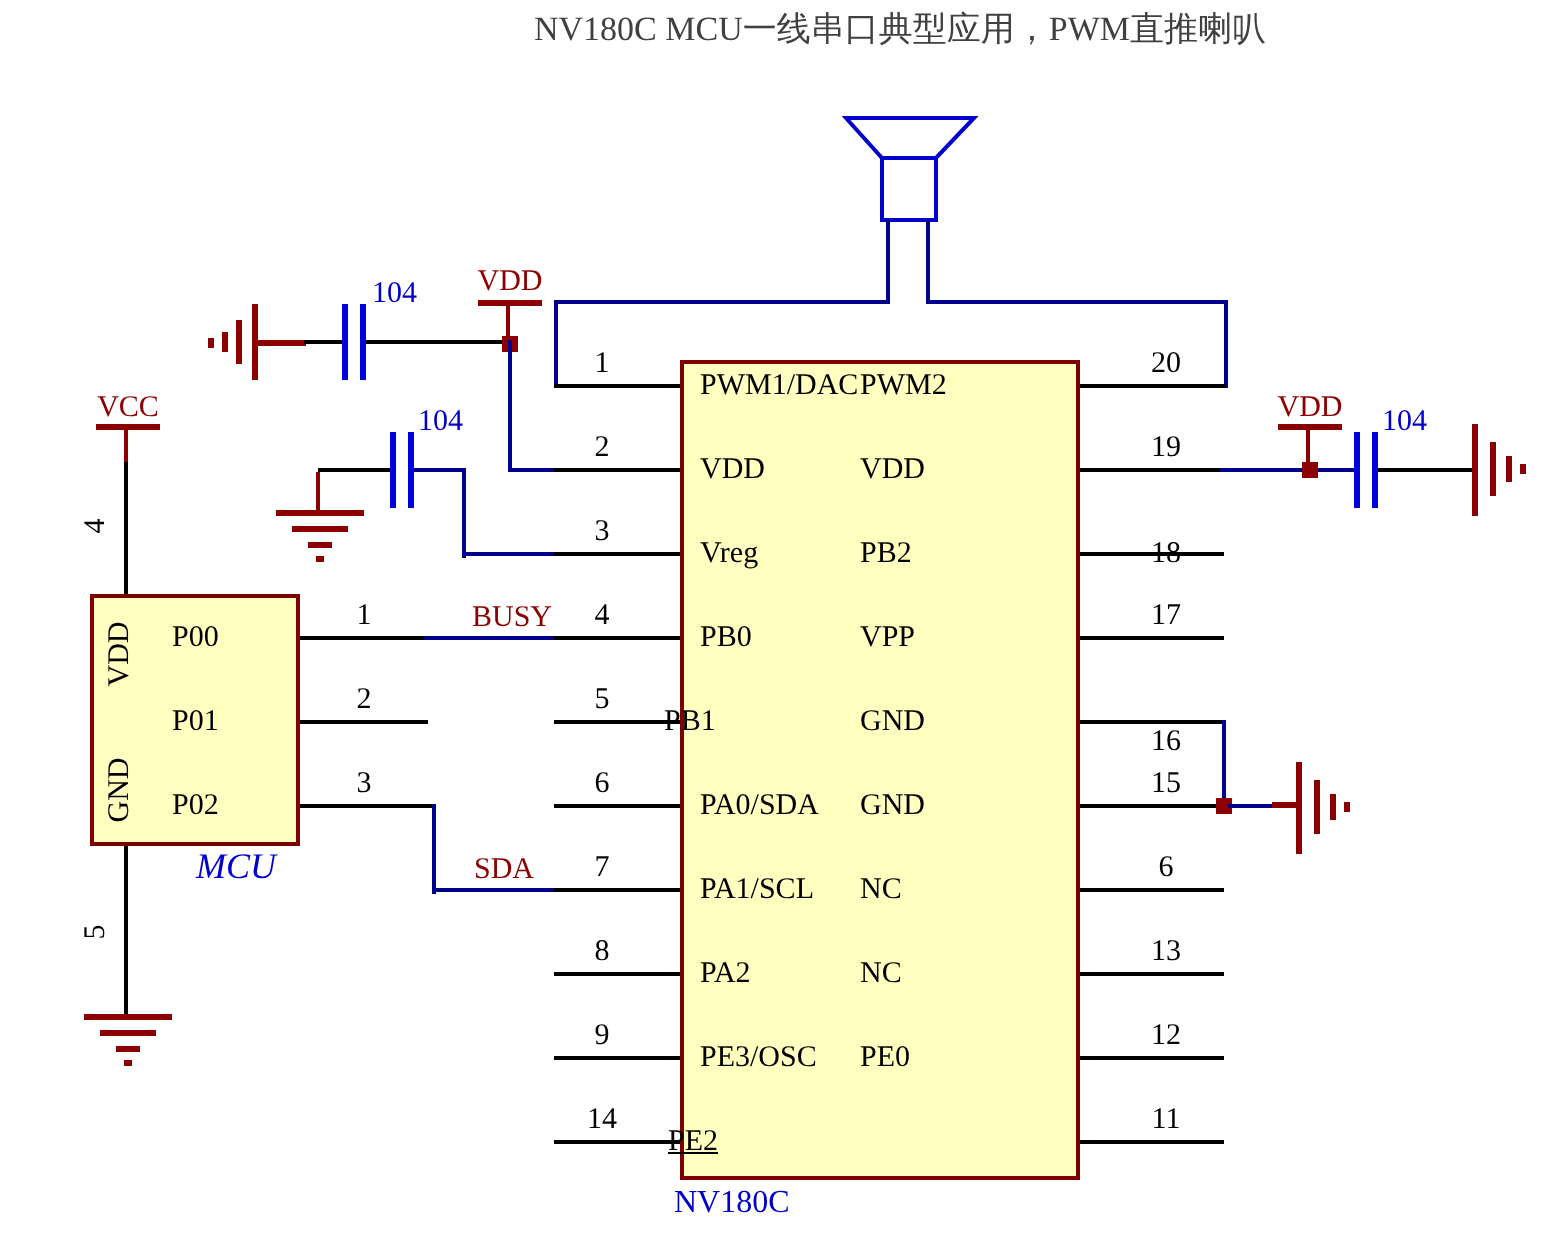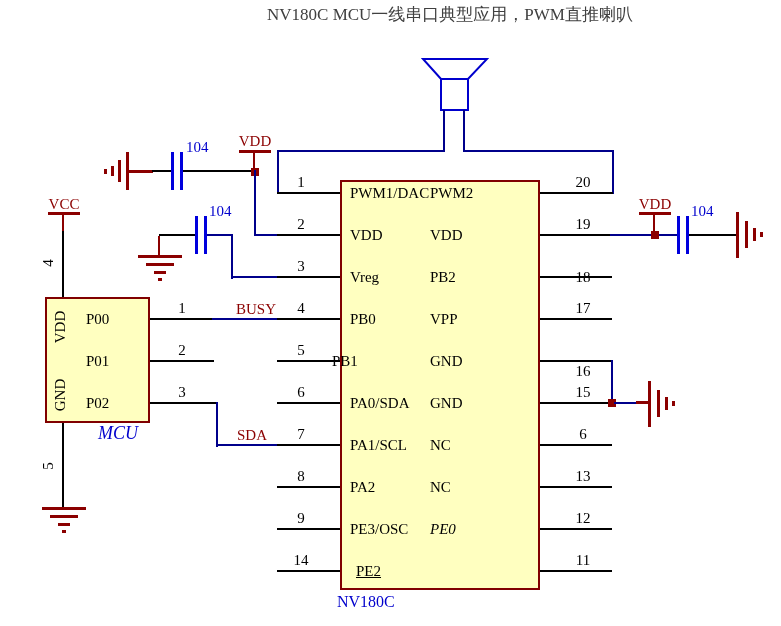--- a/index.html
+++ b/index.html
@@ -139,21 +139,21 @@
 
   <div class="t" style="left:350px;top:183px;">PWM1/DAC</div>
   <div class="t" style="left:350px;top:225px;">VDD</div>
   <div class="t" style="left:350px;top:267px;">Vreg</div>
   <div class="t" style="left:350px;top:309px;">PB0</div>
   <div class="t" style="left:332px;top:351px;">PB1</div>
   <div class="t" style="left:350px;top:393px;">PA0/SDA</div>
   <div class="t" style="left:350px;top:435px;">PA1/SCL</div>
   <div class="t" style="left:350px;top:477px;">PA2</div>
   <div class="t" style="left:350px;top:519px;">PE3/OSC</div>
-  <div class="t" style="left:356px;top:561px;text-decoration:underline;">PE2</div>
+  <div class="t" style="left:334px;top:561px;text-decoration:underline;">PE2</div>
 
   <div class="abs blk" style="left:540px;top:192px;width:73px;height:2px;"></div>
   <div class="abs blk" style="left:540px;top:234px;width:72px;height:2px;"></div>
   <div class="abs blk" style="left:540px;top:276px;width:72px;height:2px;"></div>
   <div class="abs blk" style="left:540px;top:318px;width:72px;height:2px;"></div>
   <div class="abs blk" style="left:540px;top:360px;width:73px;height:2px;"></div>
   <div class="abs blk" style="left:540px;top:402px;width:73px;height:2px;"></div>
   <div class="abs blk" style="left:540px;top:444px;width:72px;height:2px;"></div>
   <div class="abs blk" style="left:540px;top:486px;width:72px;height:2px;"></div>
   <div class="abs blk" style="left:540px;top:528px;width:72px;height:2px;"></div>
@@ -171,21 +171,21 @@
   <div class="t tc" style="left:562px;top:550px;width:42px;">11</div>
 
   <div class="t tr" style="left:430px;top:183px;width:100px;">PWM2</div>
   <div class="t tr" style="left:430px;top:225px;width:100px;">VDD</div>
   <div class="t tr" style="left:430px;top:267px;width:100px;">PB2</div>
   <div class="t tr" style="left:430px;top:309px;width:100px;">VPP</div>
   <div class="t tr" style="left:430px;top:351px;width:100px;">GND</div>
   <div class="t tr" style="left:430px;top:393px;width:100px;">GND</div>
   <div class="t tr" style="left:430px;top:435px;width:100px;">NC</div>
   <div class="t tr" style="left:430px;top:477px;width:100px;">NC</div>
-  <div class="t tr" style="left:430px;top:519px;width:100px;font-style:italic;">PE0</div>
+  <div class="t tr" style="left:430px;top:519px;width:100px;">PE0</div>
 
   <div class="abs navy" style="left:610px;top:234px;width:70px;height:2px;"></div>
   <div class="t maroon-t tc" style="left:629px;top:194px;width:52px;">VDD</div>
   <div class="abs mar" style="left:639px;top:212px;width:32px;height:3px;"></div>
   <div class="abs mar" style="left:653px;top:215px;width:2px;height:17px;"></div>
   <div class="abs mar" style="left:651px;top:231px;width:8px;height:8px;"></div>
   <div class="abs plate" style="left:677px;top:216px;width:3px;height:38px;"></div>
   <div class="abs plate" style="left:686px;top:216px;width:3px;height:38px;"></div>
   <div class="t blue-t" style="left:691px;top:201px;">104</div>
   <div class="abs blk" style="left:689px;top:234px;width:49px;height:2px;"></div>

